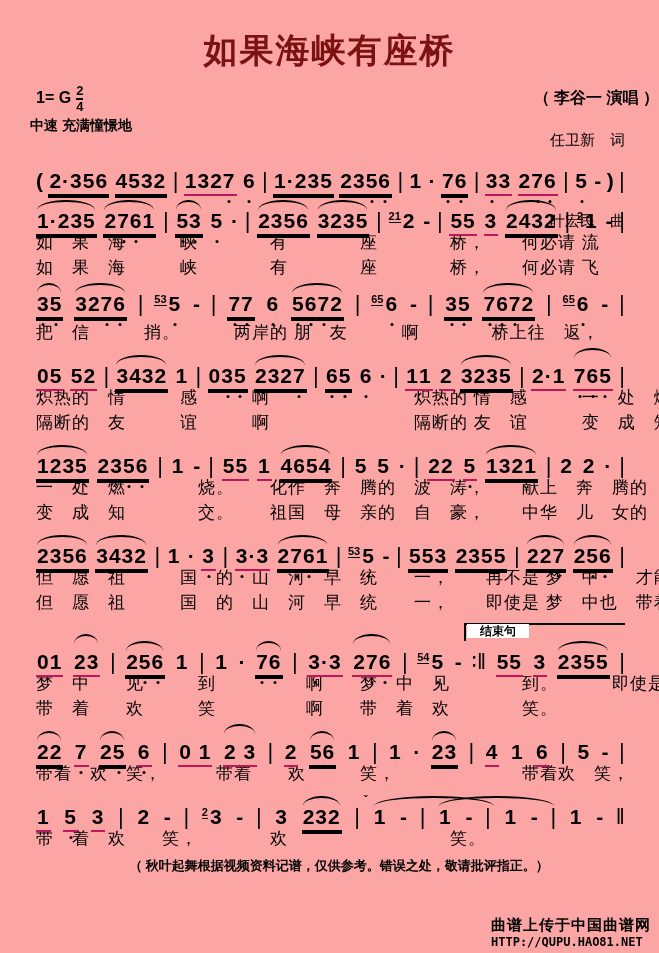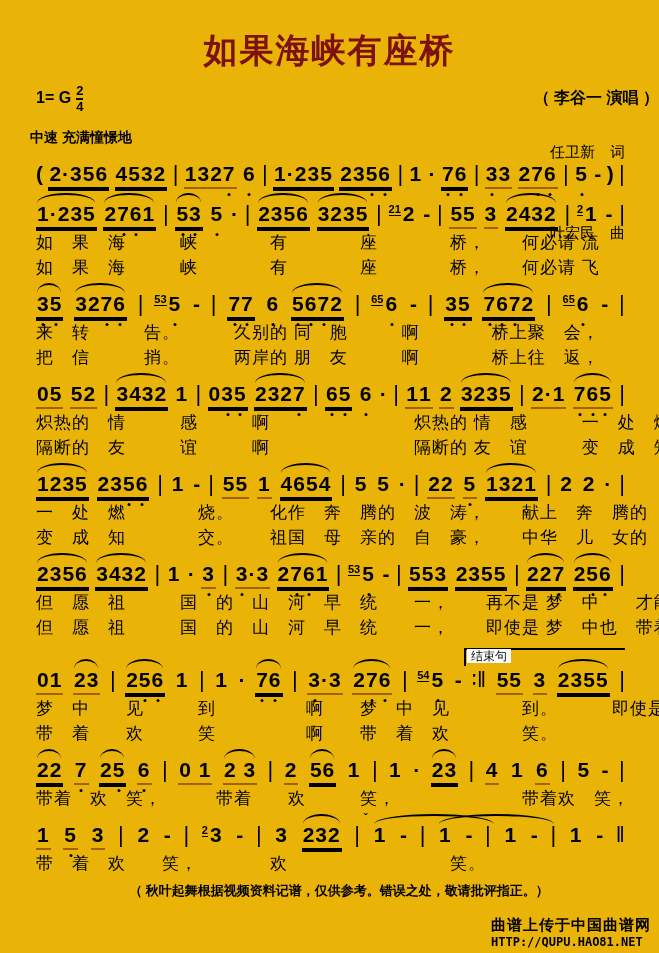--- a/index.html
+++ b/index.html
@@ -1,45 +1,45 @@
 <!DOCTYPE html>
 <html><head>
 <meta charset="utf-8">
 <style>
   html,body{margin:0;padding:0;background:#e8e8e8;}
   .page{
-    width:659px;height:953px;position:relative;overflow:hidden;background:#eab308;
+    width:659px;height:953px;position:relative;overflow:hidden;background:#fca5a5;
     font-family:"Liberation Sans","DejaVu Sans",sans-serif;color:#000;
     margin:0 auto;
   }
   
   .title{
     position:absolute;top:28px;left:0;width:100%;text-align:center;
     font-size:34px;font-weight:bold;letter-spacing:2px;margin:0;
   }
   .keysig{position:absolute;left:36px;top:84px;font-size:16px;font-weight:bold;white-space:nowrap;}
   .frac{display:inline-block;vertical-align:middle;margin-left:5px;text-align:center;line-height:1.05;}
   .frac span{display:block;font-size:13px;font-weight:bold;}
   .frac .den{border-top:2px solid #000;}
   .subtitle{position:absolute;top:88px;left:0;width:100%;text-align:right;font-size:16px;font-weight:bold;}
-  .authors{position:absolute;right:34px;top:84px;font-size:15px;line-height:27px;text-align:right;white-space:pre;}
-  .tempo{position:absolute;left:30px;top:129px;font-size:14px;font-weight:bold;}
+  .authors{position:absolute;right:34px;top:72px;font-size:15px;line-height:27px;text-align:right;white-space:pre;}
+  .tempo{position:absolute;left:30px;top:117px;font-size:14px;font-weight:bold;}
   
   #score{margin-top:150px;padding:0 34px 0 36px;}
   .score-line{margin:0;}
   .score-line.has-ending{padding-top:16px;}
   .notes-row{
     position:relative;display:flex;justify-content:space-between;align-items:baseline;
     padding-top:13px;height:27px;
     font-weight:bold;font-size:21px;line-height:22px;white-space:pre;
   }
   .tok{position:relative;display:inline-block;flex:none;}
   .bar{font-weight:normal;font-size:22px;}
   .grp{display:inline-block;position:relative;padding:0 1px 2px 1px;letter-spacing:1px;}
-  .grp.u1{border-bottom:2px solid #a16207;}
+  .grp.u1{border-bottom:2px solid #be185d;margin-top:7px;}
   .grp.u2{border-bottom:2px solid #000;}
   .grp.u2::after{content:"";position:absolute;left:0;right:0;bottom:-4px;height:2px;background:#000;}
   .ch{position:relative;display:inline-block;}
   .ch.lo::after{
     content:"";position:absolute;left:50%;bottom:-11px;transform:translateX(-50%);
     width:3px;height:3px;border-radius:50%;background:#000;
   }
   .grace{
     font-size:11px;font-weight:bold;position:relative;top:-8px;margin-right:1px;
     border-bottom:1px solid #000;letter-spacing:0;
@@ -47,22 +47,22 @@
   .slur{
     position:absolute;top:-10px;left:1px;right:2px;height:8px;
     border-top:2px solid #000;border-radius:50% 50% 0 0 / 100% 100% 0 0;
   }
   .breath{position:absolute;top:-18px;left:-9px;font-size:11px;font-style:normal;font-weight:bold;}
   .ending{
     position:absolute;right:0;top:-8px;width:27%;height:16px;
     border-top:2px solid #000;border-left:2px solid #000;
   }
   .ending span{
-    position:absolute;left:1px;top:-1px;font-size:12px;font-weight:normal;
-    background:#fff;padding:0 4px;line-height:14px;white-space:nowrap;
+    position:absolute;left:1px;top:-1px;font-size:12px;font-weight:bold;
+    background:#fff;padding:0 13px;line-height:14px;white-space:nowrap;
   }
   .lyrics-row{height:25px;font-size:17px;line-height:25px;white-space:pre;letter-spacing:1px;}
   
   .footnote{text-align:center;font-size:13px;font-weight:bold;margin-top:6px;margin-left:19px;}
   .sitecredit{position:absolute;right:8px;bottom:4px;text-align:left;}
   .sitecredit .site{font-size:15px;font-weight:bold;letter-spacing:1px;}
   .sitecredit .url{font-size:12px;font-weight:bold;font-family:"DejaVu Sans Mono","Liberation Mono",monospace;}
 </style>
 </head>
 <body>
@@ -87,21 +87,20 @@
       <div class="score-line">
         <div class="notes-row"><span class="tok">(</span><span class="tok"><span class="grp u2"><span class="ch">2</span><span class="ch">·</span><span class="ch">3</span><span class="ch">5</span><span class="ch">6</span></span></span><span class="tok"><span class="grp u2"><span class="ch">4</span><span class="ch">5</span><span class="ch">3</span><span class="ch">2</span></span></span><span class="tok bar">|</span><span class="tok"><span class="grp u1"><span class="ch">1</span><span class="ch">3</span><span class="ch">2</span><span class="ch lo">7</span></span></span><span class="tok"><span class="grp"><span class="ch lo">6</span></span></span><span class="tok bar">|</span><span class="tok"><span class="grp u2"><span class="ch">1</span><span class="ch">·</span><span class="ch">2</span><span class="ch">3</span><span class="ch">5</span></span></span><span class="tok"><span class="grp u2"><span class="ch">2</span><span class="ch">3</span><span class="ch lo">5</span><span class="ch lo">6</span></span></span><span class="tok bar">|</span><span class="tok"><span class="grp"><span class="ch">1</span></span></span><span class="tok">·</span><span class="tok"><span class="grp u2"><span class="ch lo">7</span><span class="ch lo">6</span></span></span><span class="tok bar">|</span><span class="tok"><span class="grp u1"><span class="ch lo">3</span><span class="ch">3</span></span></span><span class="tok"><span class="grp u1"><span class="ch">2</span><span class="ch lo">7</span><span class="ch lo">6</span></span></span><span class="tok bar">|</span><span class="tok"><span class="grp"><span class="ch lo">5</span></span></span><span class="tok">-</span><span class="tok">)</span><span class="tok bar">|</span></div>
       </div>
       <div class="score-line">
         <div class="notes-row"><span class="tok"><span class="grp u2"><span class="ch">1</span><span class="ch">·</span><span class="ch">2</span><span class="ch">3</span><span class="ch">5</span></span><i class="slur"></i></span><span class="tok"><span class="grp u2"><span class="ch">2</span><span class="ch lo">7</span><span class="ch lo">6</span><span class="ch">1</span></span><i class="slur"></i></span><span class="tok bar">|</span><span class="tok"><span class="grp u2"><span class="ch lo">5</span><span class="ch lo">3</span></span><i class="slur"></i></span><span class="tok"><span class="grp"><span class="ch lo">5</span></span></span><span class="tok">·</span><span class="tok bar">|</span><span class="tok"><span class="grp u2"><span class="ch">2</span><span class="ch">3</span><span class="ch">5</span><span class="ch">6</span></span><i class="slur"></i></span><span class="tok"><span class="grp u2"><span class="ch">3</span><span class="ch">2</span><span class="ch">3</span><span class="ch">5</span></span><i class="slur"></i></span><span class="tok bar">|</span><span class="tok"><span class="grace">21</span><span class="grp"><span class="ch">2</span></span></span><span class="tok">-</span><span class="tok bar">|</span><span class="tok"><span class="grp u1"><span class="ch">5</span><span class="ch">5</span></span></span><span class="tok"><span class="grp u1"><span class="ch">3</span></span></span><span class="tok"><span class="grp u2"><span class="ch">2</span><span class="ch">4</span><span class="ch">3</span><span class="ch">2</span></span><i class="slur"></i></span><span class="tok bar">|</span><span class="tok"><span class="grace">2</span><span class="grp"><span class="ch">1</span></span></span><span class="tok">-</span><span class="tok bar">|</span></div>
         <div class="lyrics-row">如　果　海　　　峡　　　　有　　　　座　　　　桥，　　何必请 流　　　　云</div>
         <div class="lyrics-row">如　果　海　　　峡　　　　有　　　　座　　　　桥，　　何必请 飞　　　　鸟</div>
       </div>
       <div class="score-line">
         <div class="notes-row"><span class="tok"><span class="grp u2"><span class="ch lo">3</span><span class="ch lo">5</span></span><i class="slur"></i></span><span class="tok"><span class="grp u2"><span class="ch">3</span><span class="ch">2</span><span class="ch lo">7</span><span class="ch lo">6</span></span><i class="slur"></i></span><span class="tok bar">|</span><span class="tok"><span class="grace">53</span><span class="grp"><span class="ch lo">5</span></span></span><span class="tok">-</span><span class="tok bar">|</span><span class="tok"><span class="grp u2"><span class="ch lo">7</span><span class="ch lo">7</span></span></span><span class="tok"><span class="grp"><span class="ch lo">6</span></span></span><span class="tok"><span class="grp u2"><span class="ch lo">5</span><span class="ch lo">6</span><span class="ch lo">7</span><span class="ch">2</span></span><i class="slur"></i></span><span class="tok bar">|</span><span class="tok"><span class="grace">65</span><span class="grp"><span class="ch lo">6</span></span></span><span class="tok">-</span><span class="tok bar">|</span><span class="tok"><span class="grp u2"><span class="ch lo">3</span><span class="ch lo">5</span></span></span><span class="tok"><span class="grp u2"><span class="ch lo">7</span><span class="ch lo">6</span><span class="ch lo">7</span><span class="ch">2</span></span><i class="slur"></i></span><span class="tok bar">|</span><span class="tok"><span class="grace">65</span><span class="grp"><span class="ch lo">6</span></span></span><span class="tok">-</span><span class="tok bar">|</span></div>
-        <div class="lyrics-row">来　转　　　告。　　　久别的 同　胞　　　啊　　　　桥上聚　会，</div>
         <div class="lyrics-row">把　信　　　捎。　　　两岸的 朋　友　　　啊　　　　桥上往　返，</div>
       </div>
       <div class="score-line">
         <div class="notes-row"><span class="tok"><span class="grp u1"><span class="ch">0</span><span class="ch">5</span></span></span><span class="tok"><span class="grp u1"><span class="ch">5</span><span class="ch">2</span></span></span><span class="tok bar">|</span><span class="tok"><span class="grp u2"><span class="ch">3</span><span class="ch">4</span><span class="ch">3</span><span class="ch">2</span></span><i class="slur"></i></span><span class="tok"><span class="grp"><span class="ch">1</span></span></span><span class="tok bar">|</span><span class="tok"><span class="grp u2"><span class="ch">0</span><span class="ch lo">3</span><span class="ch lo">5</span></span></span><span class="tok"><span class="grp u2"><span class="ch">2</span><span class="ch">3</span><span class="ch">2</span><span class="ch lo">7</span></span><i class="slur"></i></span><span class="tok bar">|</span><span class="tok"><span class="grp u2"><span class="ch lo">6</span><span class="ch lo">5</span></span></span><span class="tok"><span class="grp"><span class="ch lo">6</span></span></span><span class="tok">·</span><span class="tok bar">|</span><span class="tok"><span class="grp u1"><span class="ch">1</span><span class="ch">1</span></span></span><span class="tok"><span class="grp u1"><span class="ch">2</span></span></span><span class="tok"><span class="grp u2"><span class="ch">3</span><span class="ch">2</span><span class="ch">3</span><span class="ch">5</span></span><i class="slur"></i></span><span class="tok bar">|</span><span class="tok"><span class="grp u1"><span class="ch">2</span><span class="ch">·</span><span class="ch">1</span></span></span><span class="tok"><span class="grp u1"><span class="ch lo">7</span><span class="ch lo">6</span><span class="ch lo">5</span></span><i class="slur"></i></span><span class="tok bar">|</span></div>
         <div class="lyrics-row">炽热的　情　　　感　　　啊　　　　　　　　炽热的 情　感　　　一　处　燃　烧</div>
         <div class="lyrics-row">隔断的　友　　　谊　　　啊　　　　　　　　隔断的 友　谊　　　变　成　知　交</div>
       </div>
       <div class="score-line">
         <div class="notes-row"><span class="tok"><span class="grp u2"><span class="ch">1</span><span class="ch">2</span><span class="ch">3</span><span class="ch">5</span></span><i class="slur"></i></span><span class="tok"><span class="grp u2"><span class="ch">2</span><span class="ch">3</span><span class="ch lo">5</span><span class="ch lo">6</span></span></span><span class="tok bar">|</span><span class="tok"><span class="grp"><span class="ch">1</span></span></span><span class="tok">-</span><span class="tok bar">|</span><span class="tok"><span class="grp u1"><span class="ch">5</span><span class="ch">5</span></span></span><span class="tok"><span class="grp u1"><span class="ch">1</span></span></span><span class="tok"><span class="grp u2"><span class="ch">4</span><span class="ch">6</span><span class="ch">5</span><span class="ch">4</span></span><i class="slur"></i></span><span class="tok bar">|</span><span class="tok"><span class="grp"><span class="ch">5</span></span></span><span class="tok"><span class="grp"><span class="ch">5</span></span></span><span class="tok">·</span><span class="tok bar">|</span><span class="tok"><span class="grp u1"><span class="ch">2</span><span class="ch">2</span></span></span><span class="tok"><span class="grp u1"><span class="ch lo">5</span></span></span><span class="tok"><span class="grp u2"><span class="ch">1</span><span class="ch">3</span><span class="ch">2</span><span class="ch">1</span></span><i class="slur"></i></span><span class="tok bar">|</span><span class="tok"><span class="grp"><span class="ch">2</span></span></span><span class="tok"><span class="grp"><span class="ch">2</span></span></span><span class="tok">·</span><span class="tok bar">|</span></div>
         <div class="lyrics-row">一　处　燃　　　　烧。　　化作　奔　腾的　波　涛，　　献上　奔　腾的　花　草，</div>

